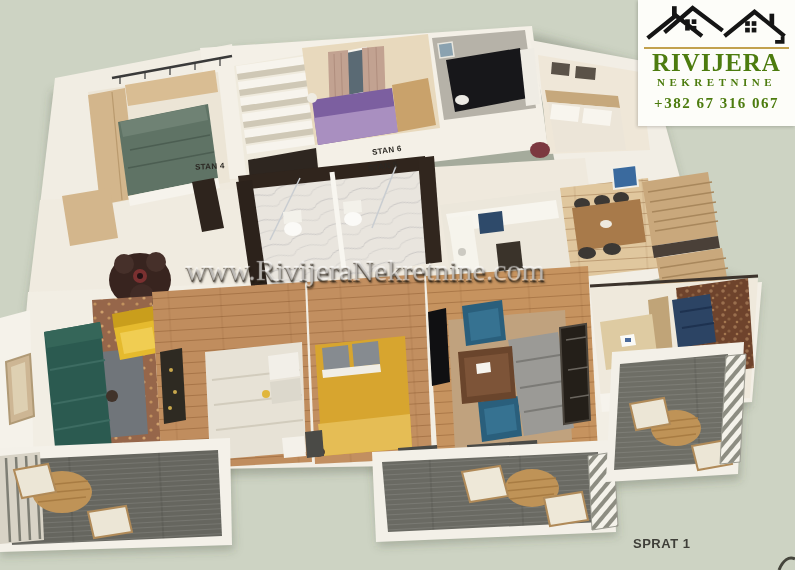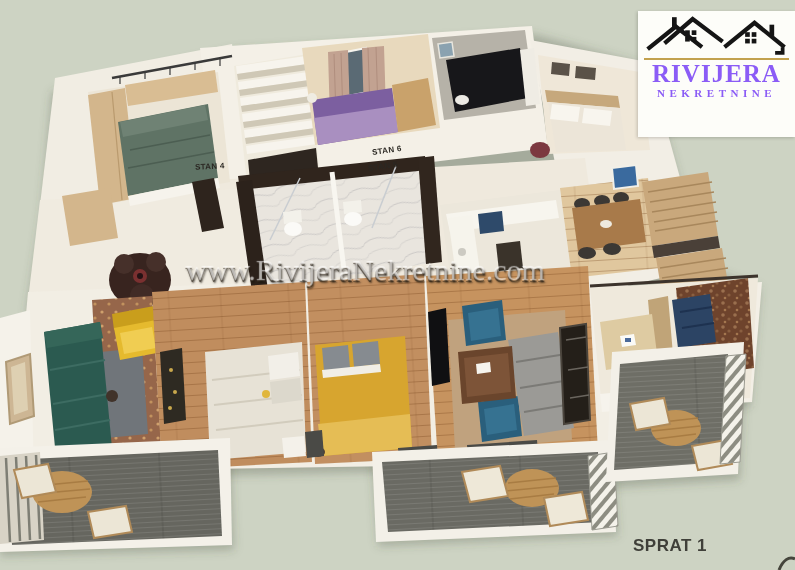--- a/index.html
+++ b/index.html
@@ -15,21 +15,21 @@
     letter-spacing:0px;white-space:nowrap;pointer-events:none;
     color:rgba(195,190,178,0.12);
     text-shadow:0 -1px 1px rgba(255,255,255,0.65),
                 1px 2px 2px rgba(25,20,12,0.70),
                 0 1px 0 rgba(55,45,32,0.55);
   }
   
   .logo{
     position:absolute;right:0;top:0;width:157px;height:126px;
     background:#fdfdf9;box-shadow:-1px 1px 3px rgba(60,60,50,0.25);
-    text-align:center;color:#8b5cf6;margin-top:11px;
+    text-align:center;color:#4d7c0f;
   }
   .logo .houses{display:block;margin:2px auto 0 auto;}
   .logo .gold-line{height:2px;margin:1px 6px 2px 6px;background:#c2a14e;}
   .logo .title{
     font-family:"Liberation Serif",serif;font-size:25px;font-weight:700;
     letter-spacing:1px;line-height:24px;
   }
   .logo .subtitle{
     font-family:"Liberation Serif",serif;font-size:11px;font-weight:600;
     letter-spacing:4.5px;line-height:13px;margin-top:1px;text-align:center;
@@ -41,21 +41,21 @@
   
   .stan{
     position:absolute;font-size:8px;font-weight:700;color:#2b2823;
     letter-spacing:0.3px;white-space:nowrap;
   }
   .stan4{left:195px;top:162px;transform:rotate(-3deg);}
   .stan6{left:372px;top:146px;transform:rotate(-8deg);}
   .stan5{left:368px;top:162px;transform:rotate(-8deg);}
   
   .floor-label{
-    position:absolute;left:633px;top:536px;font-size:17px;font-weight:700;
+    position:absolute;left:633px;top:536px;font-size:13px;font-weight:700;
     color:#3f3f39;letter-spacing:0.5px;
   }
 </style>
 </head>
 <body>
 
 <div class="stage">
 
   <svg class="plan-svg" viewBox="0 0 795 570" aria-hidden="true">
     <defs>
@@ -367,20 +367,21 @@
         <rect x="110" y="20" width="5" height="5"></rect>
         <rect x="117" y="20" width="5" height="5"></rect>
         <rect x="110" y="27" width="5" height="5"></rect>
         <rect x="117" y="27" width="5" height="5"></rect>
         <path d="M148,36 L152,36 L152,44 L142,44 L142,40 L148,40 Z"></path>
       </g>
     </svg>
     <div class="gold-line"></div>
     <div class="title">RIVIJERA</div>
     <div class="subtitle">NEKRETNINE</div>
+    <div class="phone">+382 67 316 067</div>
   </div>
 
   <span class="stan stan4">STAN 4</span>
   <span class="stan stan6">STAN 6</span>
   <span class="stan stan5">STAN 5</span>
 
   <div class="floor-label">SPRAT 1</div>
 
 </div>
 

